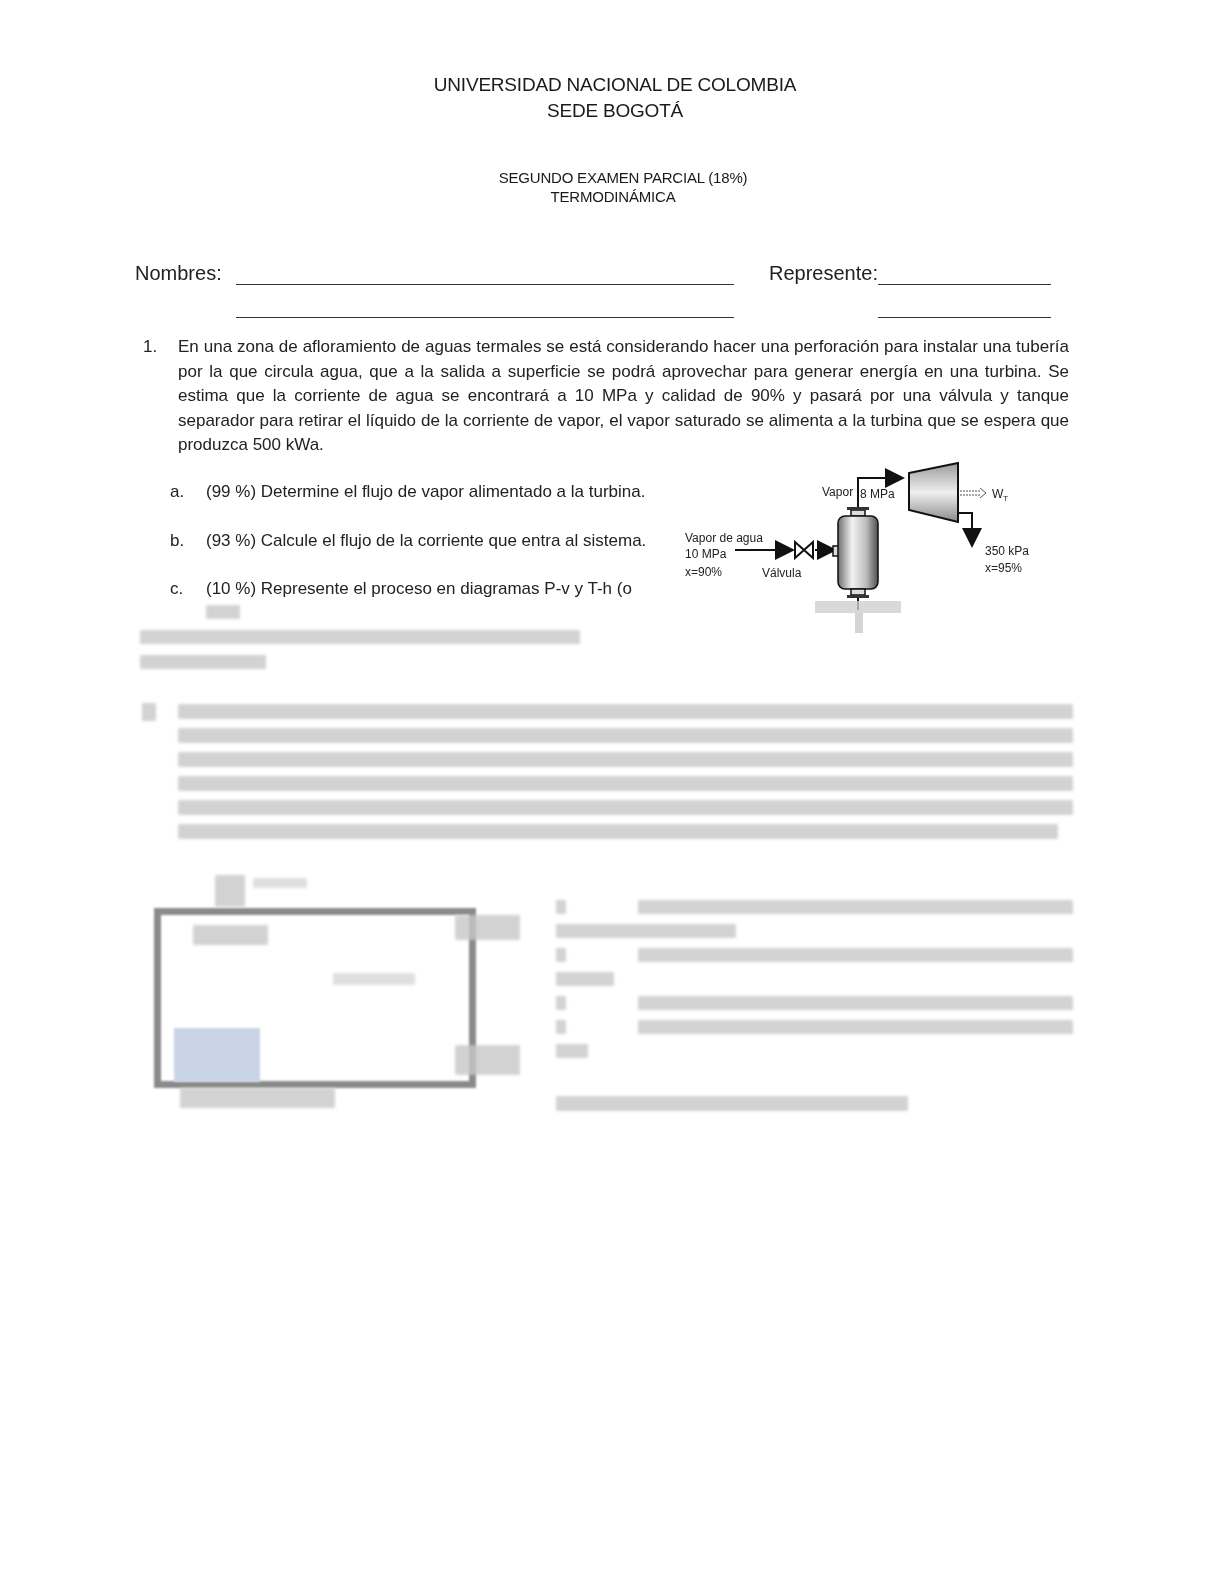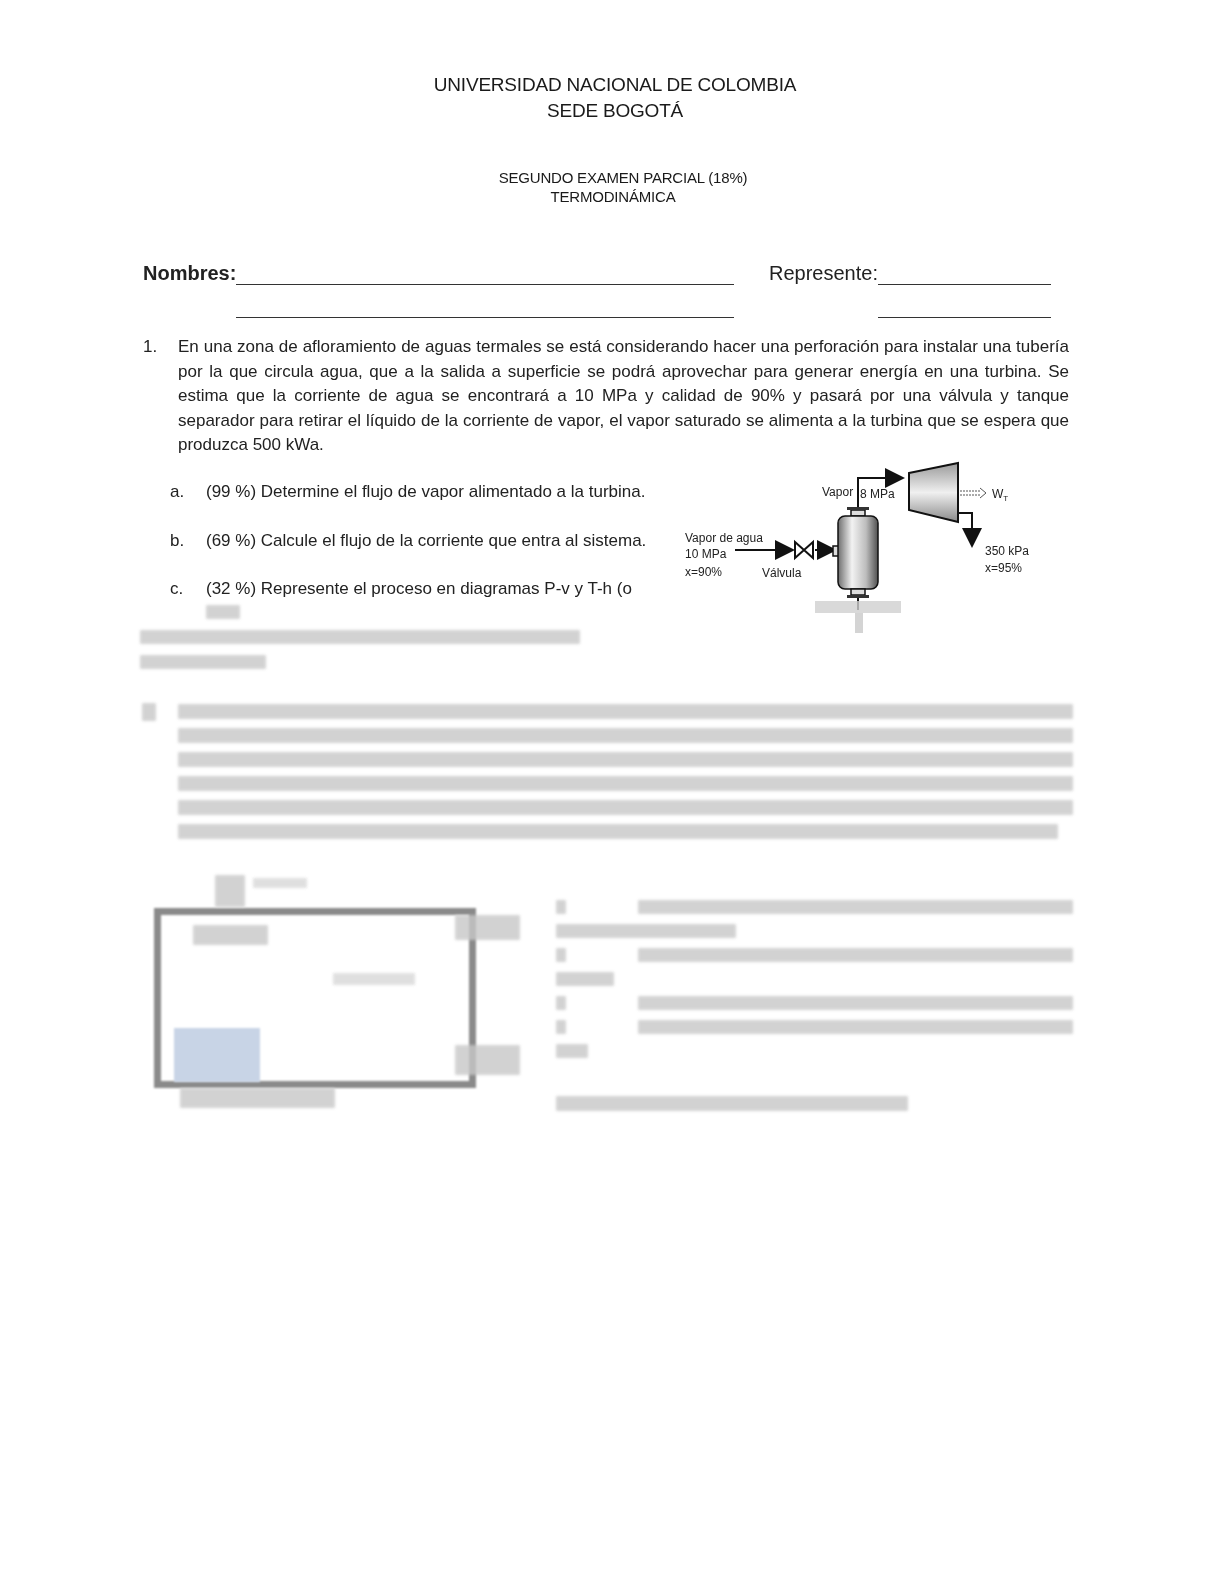--- a/index.html
+++ b/index.html
@@ -20,46 +20,46 @@
   .diag-text { font-size: 12px; fill: #222; font-family: "Liberation Sans", sans-serif; }
 </style>
 </head>
 <body>
 
 <div class="abs center h1" style="left:0; width:1230px; top:74px;">UNIVERSIDAD NACIONAL DE COLOMBIA</div>
 <div class="abs center h1" style="left:0; width:1230px; top:100px;">SEDE BOGOTÁ</div>
 <div class="abs center h2" style="left:0; width:1246px; top:169px;">SEGUNDO EXAMEN PARCIAL (18%)</div>
 <div class="abs center h2" style="left:0; width:1226px; top:188px;">TERMODINÁMICA</div>
 
-<div class="abs field" style="left:143px; top:262px;font-weight:bold;">
+<div class="abs field" style="left:135px; top:262px;">
   <span>Nombres:</span>
 </div>
 <div class="abs underline" style="left:236px; top:266px; width:498px;"></div>
 <div class="abs underline" style="left:236px; top:299px; width:498px;"></div>
 
 <div class="abs field" style="left:769px; top:262px;">
   <span>Represente:</span>
 </div>
 <div class="abs underline" style="left:878px; top:266px; width:173px;"></div>
 <div class="abs underline" style="left:878px; top:299px; width:173px;"></div>
 
 <div class="abs para" style="left:143px; top:335px;">1.</div>
 <div class="abs para" style="left:178px; top:335px; width:891px; text-align-last:left;">En una zona de afloramiento de aguas termales se está considerando hacer una perforación para instalar una tubería por la que circula agua, que a la salida a superficie se podrá aprovechar para generar energía en una turbina. Se estima que la corriente de agua se encontrará a 10 MPa y calidad de 90% y pasará por una válvula y tanque separador para retirar el líquido de la corriente de vapor, el vapor saturado se alimenta a la turbina que se espera que produzca 500 kWa.</div>
 
 <div class="abs item" style="left:170px; top:480px; width:484px; height:120px;">
   <span class="lbl">a.</span>
   <span class="txt">(99 %) Determine el flujo de vapor alimentado a la turbina.</span>
 </div>
 <div class="abs item" style="left:170px; top:529px; width:484px; height:60px;">
   <span class="lbl">b.</span>
-  <span class="txt"> (69 %) Calcule el flujo de la corriente que entra al sistema.</span>
+  <span class="txt"> (93 %) Calcule el flujo de la corriente que entra al sistema.</span>
 </div>
 <div class="abs item" style="left:170px; top:577px; width:484px; height:24px; overflow:hidden;">
   <span class="lbl">c.</span>
-  <span class="txt" style="white-space:nowrap;">(32 %) Represente el proceso en diagramas P-v y T-h (o</span>
+  <span class="txt" style="white-space:nowrap;">(10 %) Represente el proceso en diagramas P-v y T-h (o</span>
 </div>
 
 <div class="abs blur" style="left:206px; top:605px; width:34px; height:14px;"></div>
 <div class="abs blur" style="left:140px; top:630px; width:440px; height:14px;"></div>
 <div class="abs blur" style="left:140px; top:655px; width:126px; height:14px;"></div>
 
 <svg class="abs" style="left:675px; top:455px;" width="380" height="190" viewBox="0 0 380 190">
   <defs>
     <linearGradient id="tankGrad" x1="0" x2="1" y1="0" y2="0">
       <stop offset="0" stop-color="#6e6e6e"></stop>

